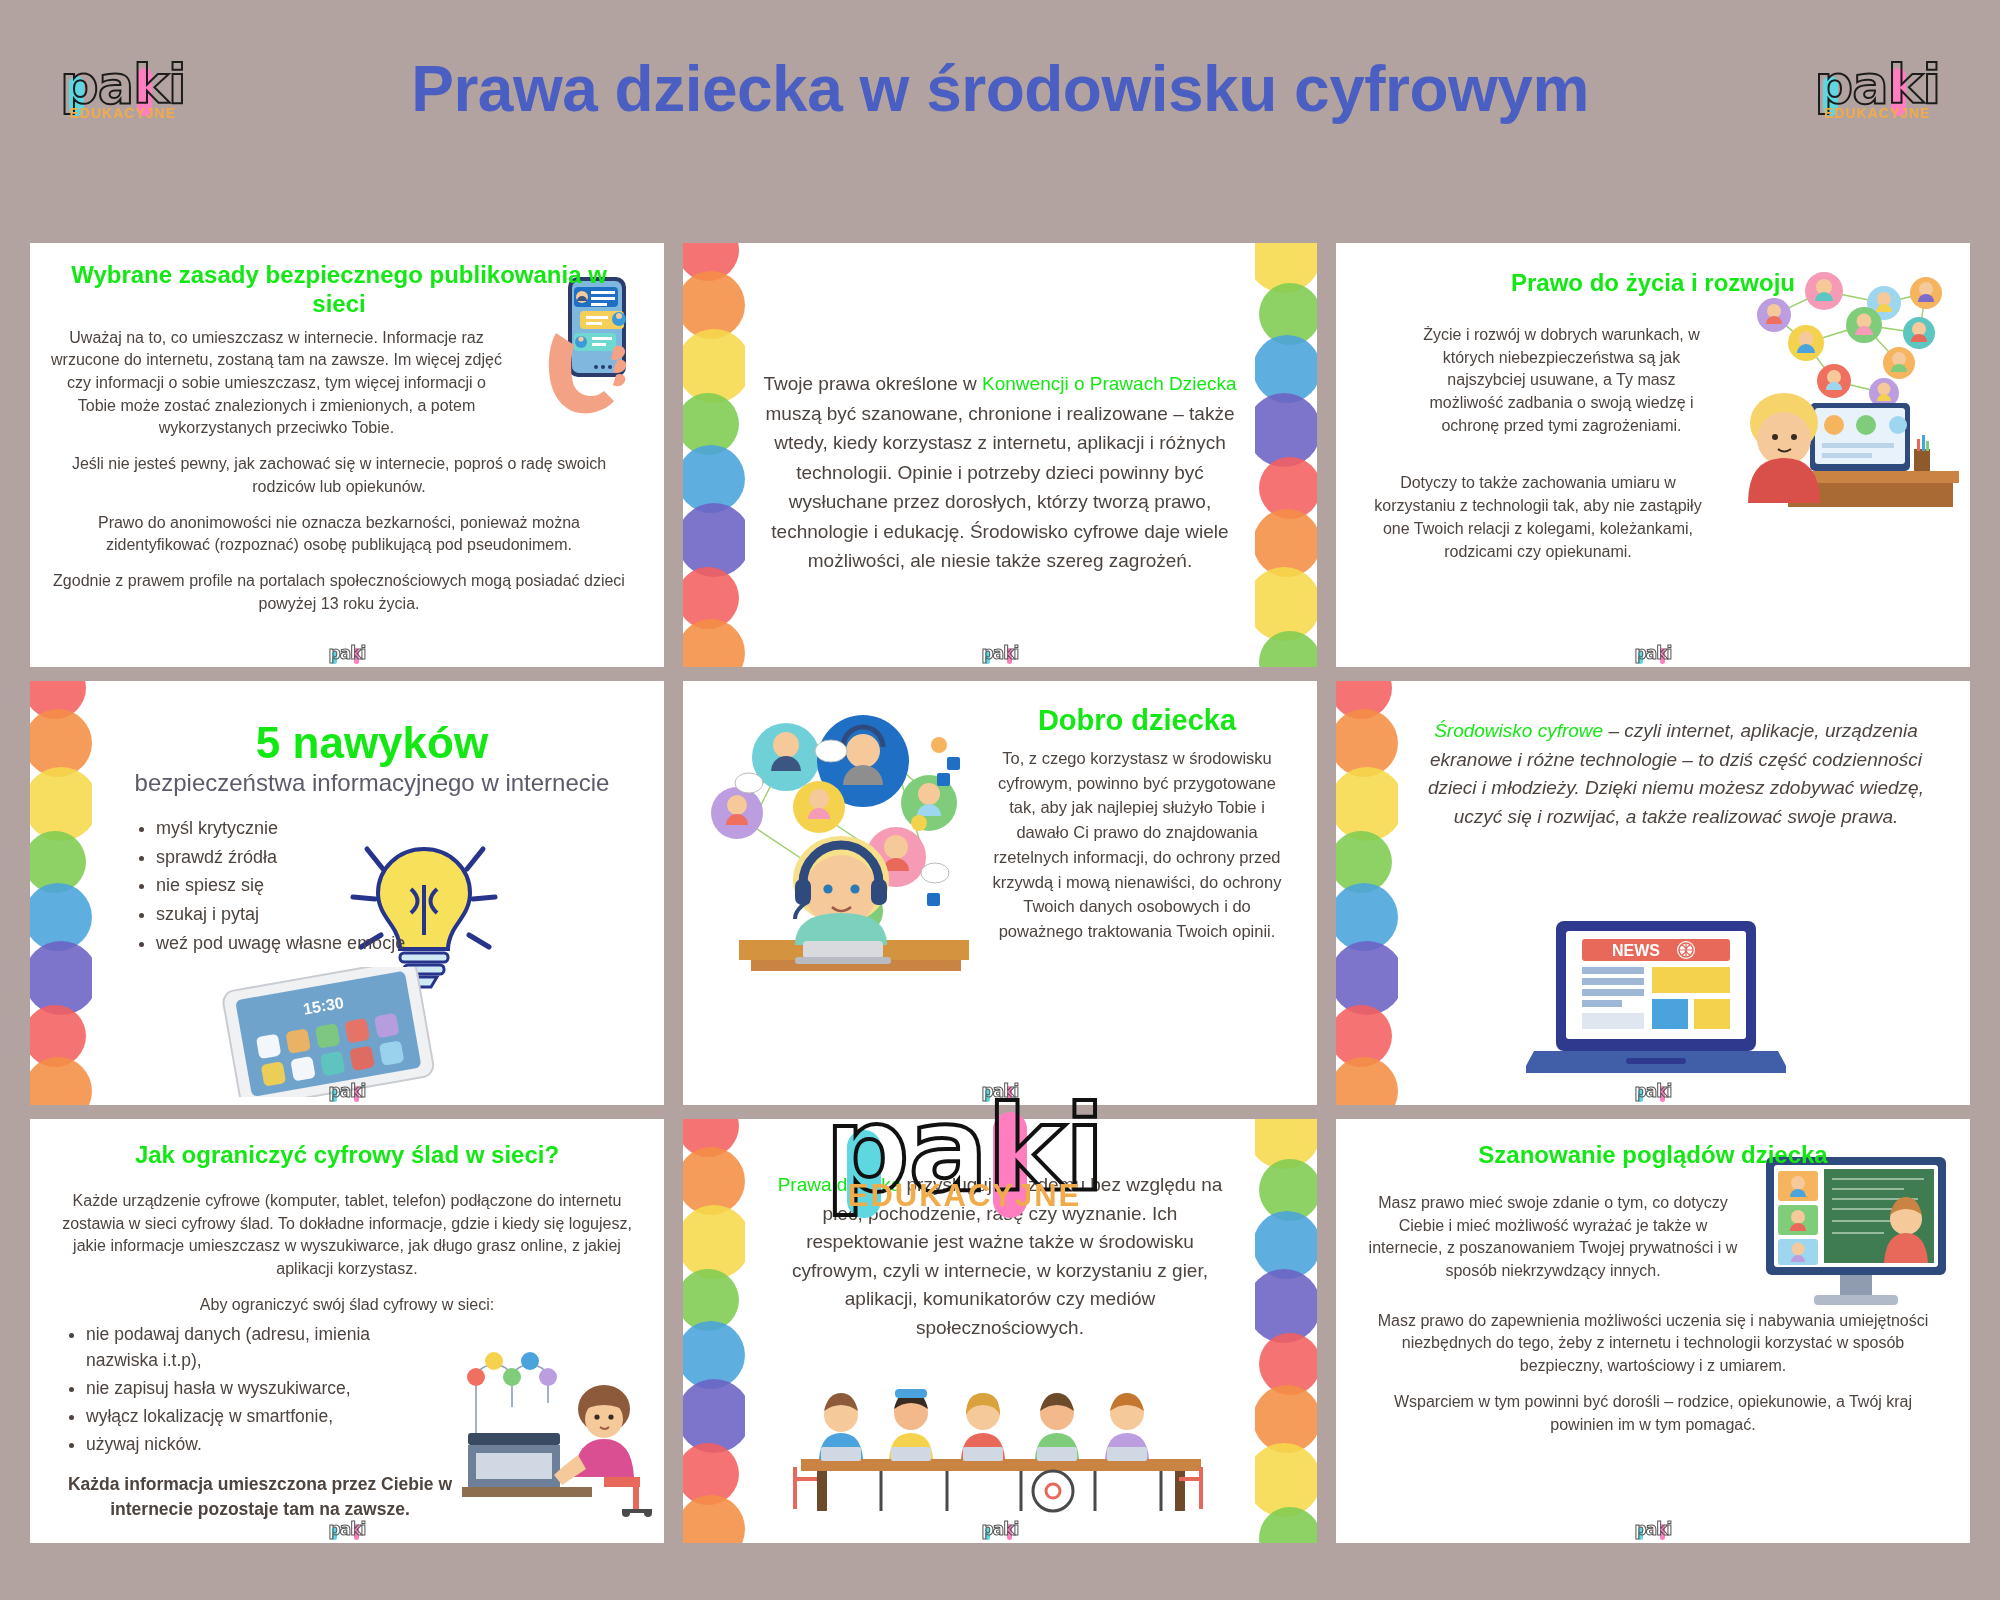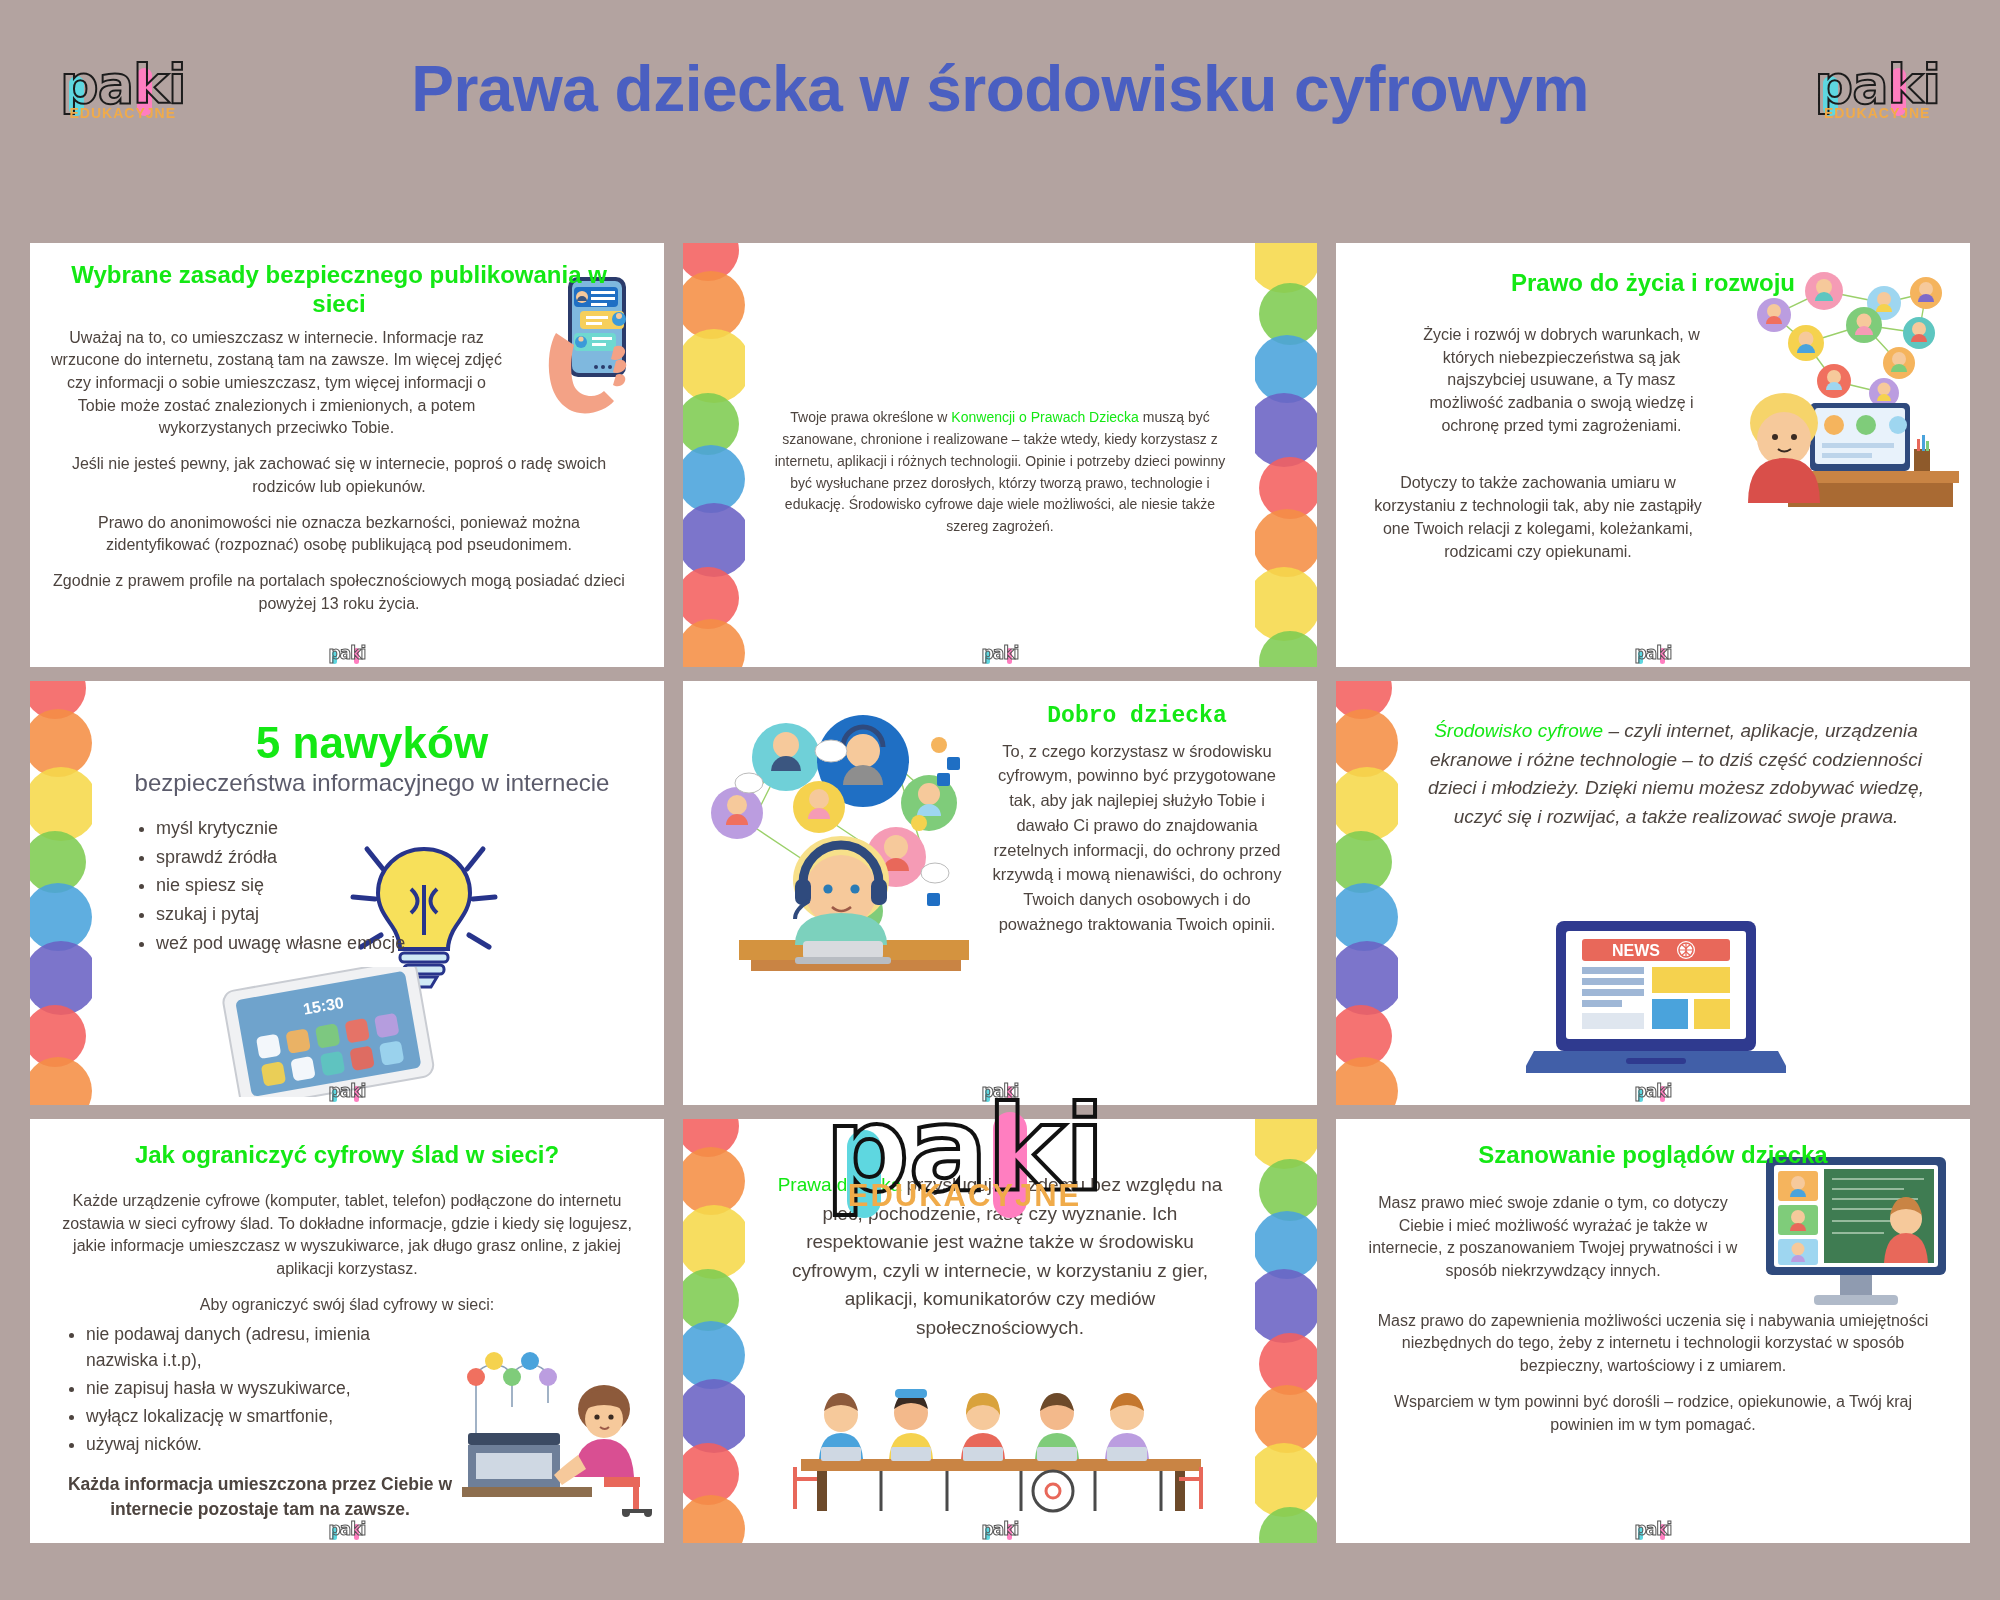--- a/index.html
+++ b/index.html
@@ -194,21 +194,21 @@
         <span class="dot" style="width: 74px; height: 74px; top: -24px; left: -8px; background: rgb(246, 217, 75);"></span>
         <span class="dot" style="width: 62px; height: 62px; top: 40px; left: 4px; background: rgb(127, 204, 82);"></span>
         <span class="dot" style="width: 68px; height: 68px; top: 92px; left: -2px; background: rgb(74, 163, 220);"></span>
         <span class="dot" style="width: 74px; height: 74px; top: 150px; left: -8px; background: rgb(107, 98, 196);"></span>
         <span class="dot" style="width: 62px; height: 62px; top: 214px; left: 4px; background: rgb(244, 96, 95);"></span>
         <span class="dot" style="width: 68px; height: 68px; top: 266px; left: -2px; background: rgb(245, 143, 69);"></span>
         <span class="dot" style="width: 74px; height: 74px; top: 324px; left: -8px; background: rgb(246, 217, 75);"></span>
         <span class="dot" style="width: 62px; height: 62px; top: 388px; left: 4px; background: rgb(127, 204, 82);"></span>
       </div>
     <div class="card-inner" style="padding:52px 80px;justify-content:center;">
-      <p class="body-text" style="font-size:14px;line-height:1.55;margin-top:48px;">
+      <p class="body-text" style="font-size:19px;line-height:1.55;margin-top:48px;">
         <span>Twoje prawa określone w </span><span class="green">Konwencji o Prawach Dziecka</span><span> muszą być szanowane, chronione i realizowane – także wtedy, kiedy korzystasz z internetu, aplikacji i różnych technologii. Opinie i potrzeby dzieci powinny być wysłuchane przez dorosłych, którzy tworzą prawo, technologie i edukację. Środowisko cyfrowe daje wiele możliwości, ale niesie także szereg zagrożeń.</span>
       </p>
     </div>
     <div class="card-footer-logo">
       <span class="paki-logo mini-logo">
         <span class="paki-bar cyan"></span><span class="paki-bar pink"></span>
         <span class="paki-word">paki</span>
       </span>
     </div>
   </div>
@@ -351,21 +351,21 @@
     <div class="card-footer-logo">
       <span class="paki-logo mini-logo">
         <span class="paki-bar cyan"></span><span class="paki-bar pink"></span>
         <span class="paki-word">paki</span>
       </span>
     </div>
   </div>
 
   <div class="card">
     <div class="card-inner" style="padding:22px 26px 10px 300px;">
-      <h2 class="card-title" style="font-size:23px;font-family:Liberation Mono, monospace;">Dobro dziecka</h2>
+      <h2 class="card-title" style="font-size:29px;">Dobro dziecka</h2>
       <p class="body-text" style="font-size:16.5px;line-height:1.5;">To, z czego korzystasz w środowisku cyfrowym, powinno być przygotowane tak, aby jak najlepiej służyło  Tobie i dawało Ci prawo do znajdowania rzetelnych informacji, do ochrony przed krzywdą i mową nienawiści, do ochrony Twoich danych osobowych i do poważnego traktowania Twoich opinii.</p>
     </div>
     <div class="illus" style="left:8px;top:14px;">
       <svg width="300" height="300" viewBox="0 0 300 300">
         <g stroke="#9bd06a" stroke-width="1.4" fill="none">
           <path d="M40 120 L90 70 M90 70 L150 58 M150 58 L205 70 M205 70 L250 110 M90 70 L60 130 M150 58 L130 120 M205 70 L230 150 M130 120 L190 160 M60 130 L120 170"></path>
         </g>
         <circle cx="95" cy="62" r="34" fill="#6fd0d8"></circle>
         <circle cx="95" cy="50" r="13" fill="#f6c99b"></circle>
           <path d="M80 76a15 15 0 0130 0z" fill="#3b5680"></path>

